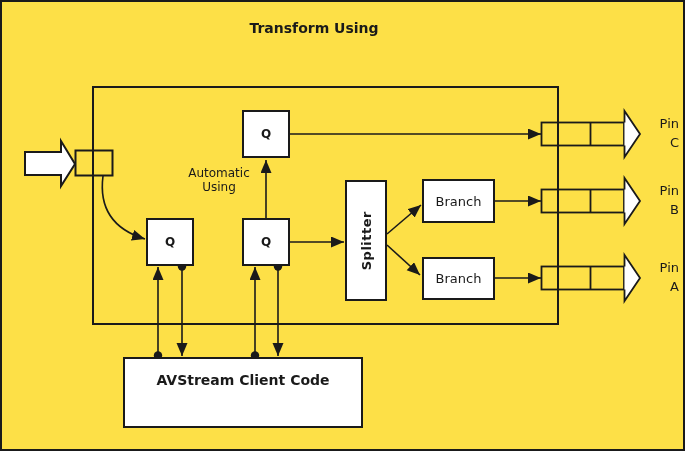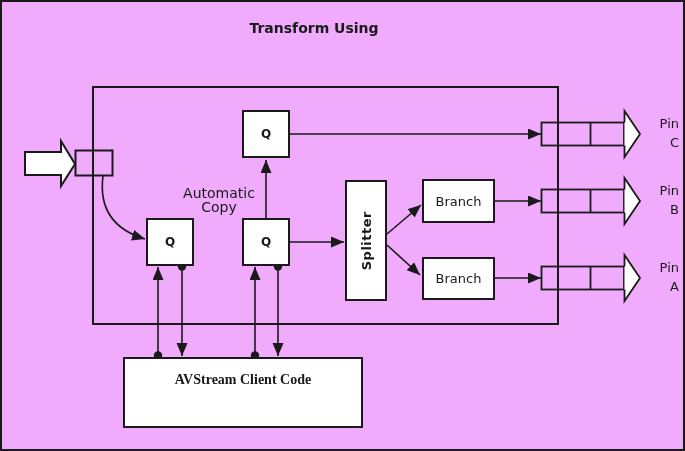--- a/index.html
+++ b/index.html
@@ -1,21 +1,21 @@
 <!DOCTYPE html>
 <html><head>
 <meta charset="utf-8">
 <style>
   html, body { margin: 0; padding: 0; background: #fff; }
   * { box-sizing: border-box; }
   .canvas {
     position: relative;
     width: 685px;
     height: 451px;
-    background: #f0abfc;
+    background: #fde047;
     border: 2px solid #1a1a1a;
     font-family: "DejaVu Sans", "Liberation Sans", sans-serif;
     color: #1a1a1a;
     overflow: hidden;
   }
   .abs { position: absolute; }
   .box {
     position: absolute;
     border: 2px solid #1a1a1a;
     background: #ffffff;
@@ -43,25 +43,24 @@
     transform: rotate(180deg);
     font-size: 13px; font-weight: bold;
     letter-spacing: 0.5px;
   }
   .branch-1 { left: 420px; top: 177px; width: 73px; height: 44px; font-size: 13px; }
   .branch-2 { left: 420px; top: 255px; width: 73px; height: 43px; font-size: 13px; }
   .client-box {
     left: 121px; top: 355px; width: 240px; height: 71px;
     font-size: 14px; font-weight: bold;
     padding-bottom: 25px;
-    font-family: Liberation Serif, serif;
   }
   .autocopy {
     left: 177px; top: 164px; width: 80px;
-    text-align: center; font-size: 14px; line-height: 14px; margin-top: 20px;
+    text-align: center; font-size: 12px; line-height: 14px;
   }
   .pin-label {
     width: 46px; left: 631px;
     text-align: right; font-size: 13px; line-height: 19px;
   }
   .pin-c { top: 112px; }
   .pin-b { top: 179px; }
   .pin-a { top: 256px; }
   svg.connectors { position: absolute; left: 0; top: 0; width: 685px; height: 451px; }
 </style>
@@ -154,21 +153,21 @@
   <div class="box branch-2">
     <span>Branch</span>
   </div>
 
   <div class="box client-box">
     <span>AVStream Client Code</span>
   </div>
 
   <div class="abs autocopy">
     <div>Automatic</div>
-    <div>Copy</div>
+    <div>Using</div>
   </div>
 
   <div class="abs pin-label pin-c">
     <div>Pin</div>
     <div>C</div>
   </div>
   <div class="abs pin-label pin-b">
     <div>Pin</div>
     <div>B</div>
   </div>

